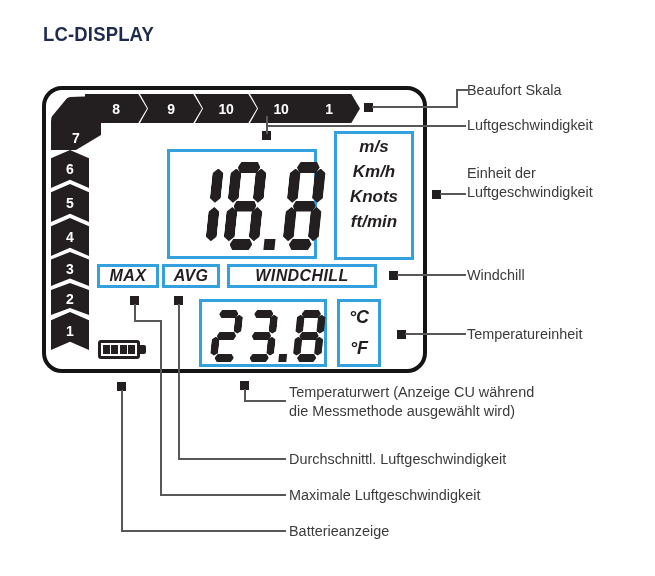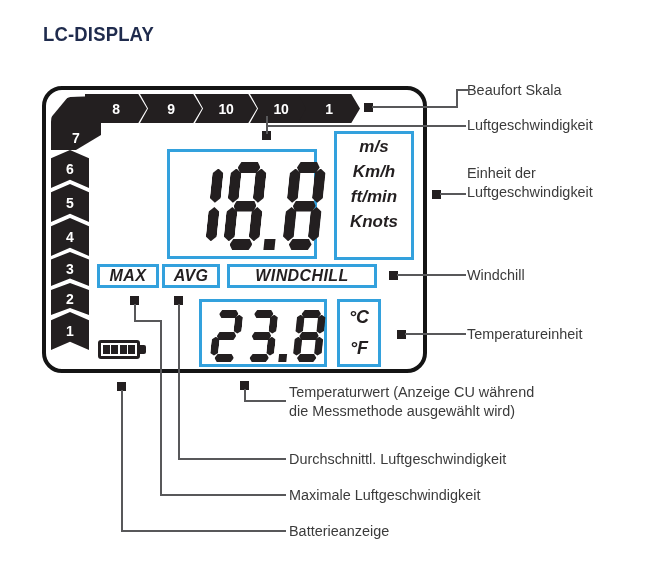--- a/index.html
+++ b/index.html
@@ -177,22 +177,22 @@
           <div class="seg" style="left: 25px; top: 6.6px; width: 11px; height: 34.1px; background: rgb(35, 31, 32); clip-path: polygon(50% 0px, 100% 14%, 100% 86%, 50% 100%, 0px 86%, 0px 14%);"></div>
           <div class="seg" style="left: 0px; top: 45.1px; width: 11px; height: 34.1px; background: rgb(35, 31, 32); clip-path: polygon(50% 0px, 100% 14%, 100% 86%, 50% 100%, 0px 86%, 0px 14%);"></div>
           <div class="seg" style="left: 25px; top: 45.1px; width: 11px; height: 34.1px; background: rgb(35, 31, 32); clip-path: polygon(50% 0px, 100% 14%, 100% 86%, 50% 100%, 0px 86%, 0px 14%);"></div>
         </div>
       </div>
   </div>
 
   <div class="bluebox" id="units">
     <div class="u">m/s</div>
     <div class="u">Km/h</div>
+    <div class="u">Knots</div>
     <div class="u">ft/min</div>
-    <div class="u">Knots</div>
   </div>
 
   <div class="modebox" style="left:85px;top:264px;width:62px;height:24px;font-size:16px;">MAX</div>
   <div class="modebox" style="left:150px;top:264px;width:58px;height:24px;font-size:16px;">AVG</div>
   <div class="modebox" style="left:215px;top:264px;width:150px;height:24px;font-size:16px;">WINDCHILL</div>
 
   <div class="bluebox" id="temp-box" style="left:187px;top:299px;width:128px;height:68px;">
     <div id="temp-digits" style="position: absolute; left: 10px; top: 8px; display: flex; align-items: flex-start; gap: 6px; transform: skewX(-6deg);">
         <div class="seg-digit" style="width: 29px; height: 52px;">
           <div class="seg" style="left: 4.8px; top: 0px; width: 19.4px; height: 8px; background: rgb(35, 31, 32); clip-path: polygon(14% 0px, 86% 0px, 100% 50%, 86% 100%, 14% 100%, 0px 50%);"></div>

